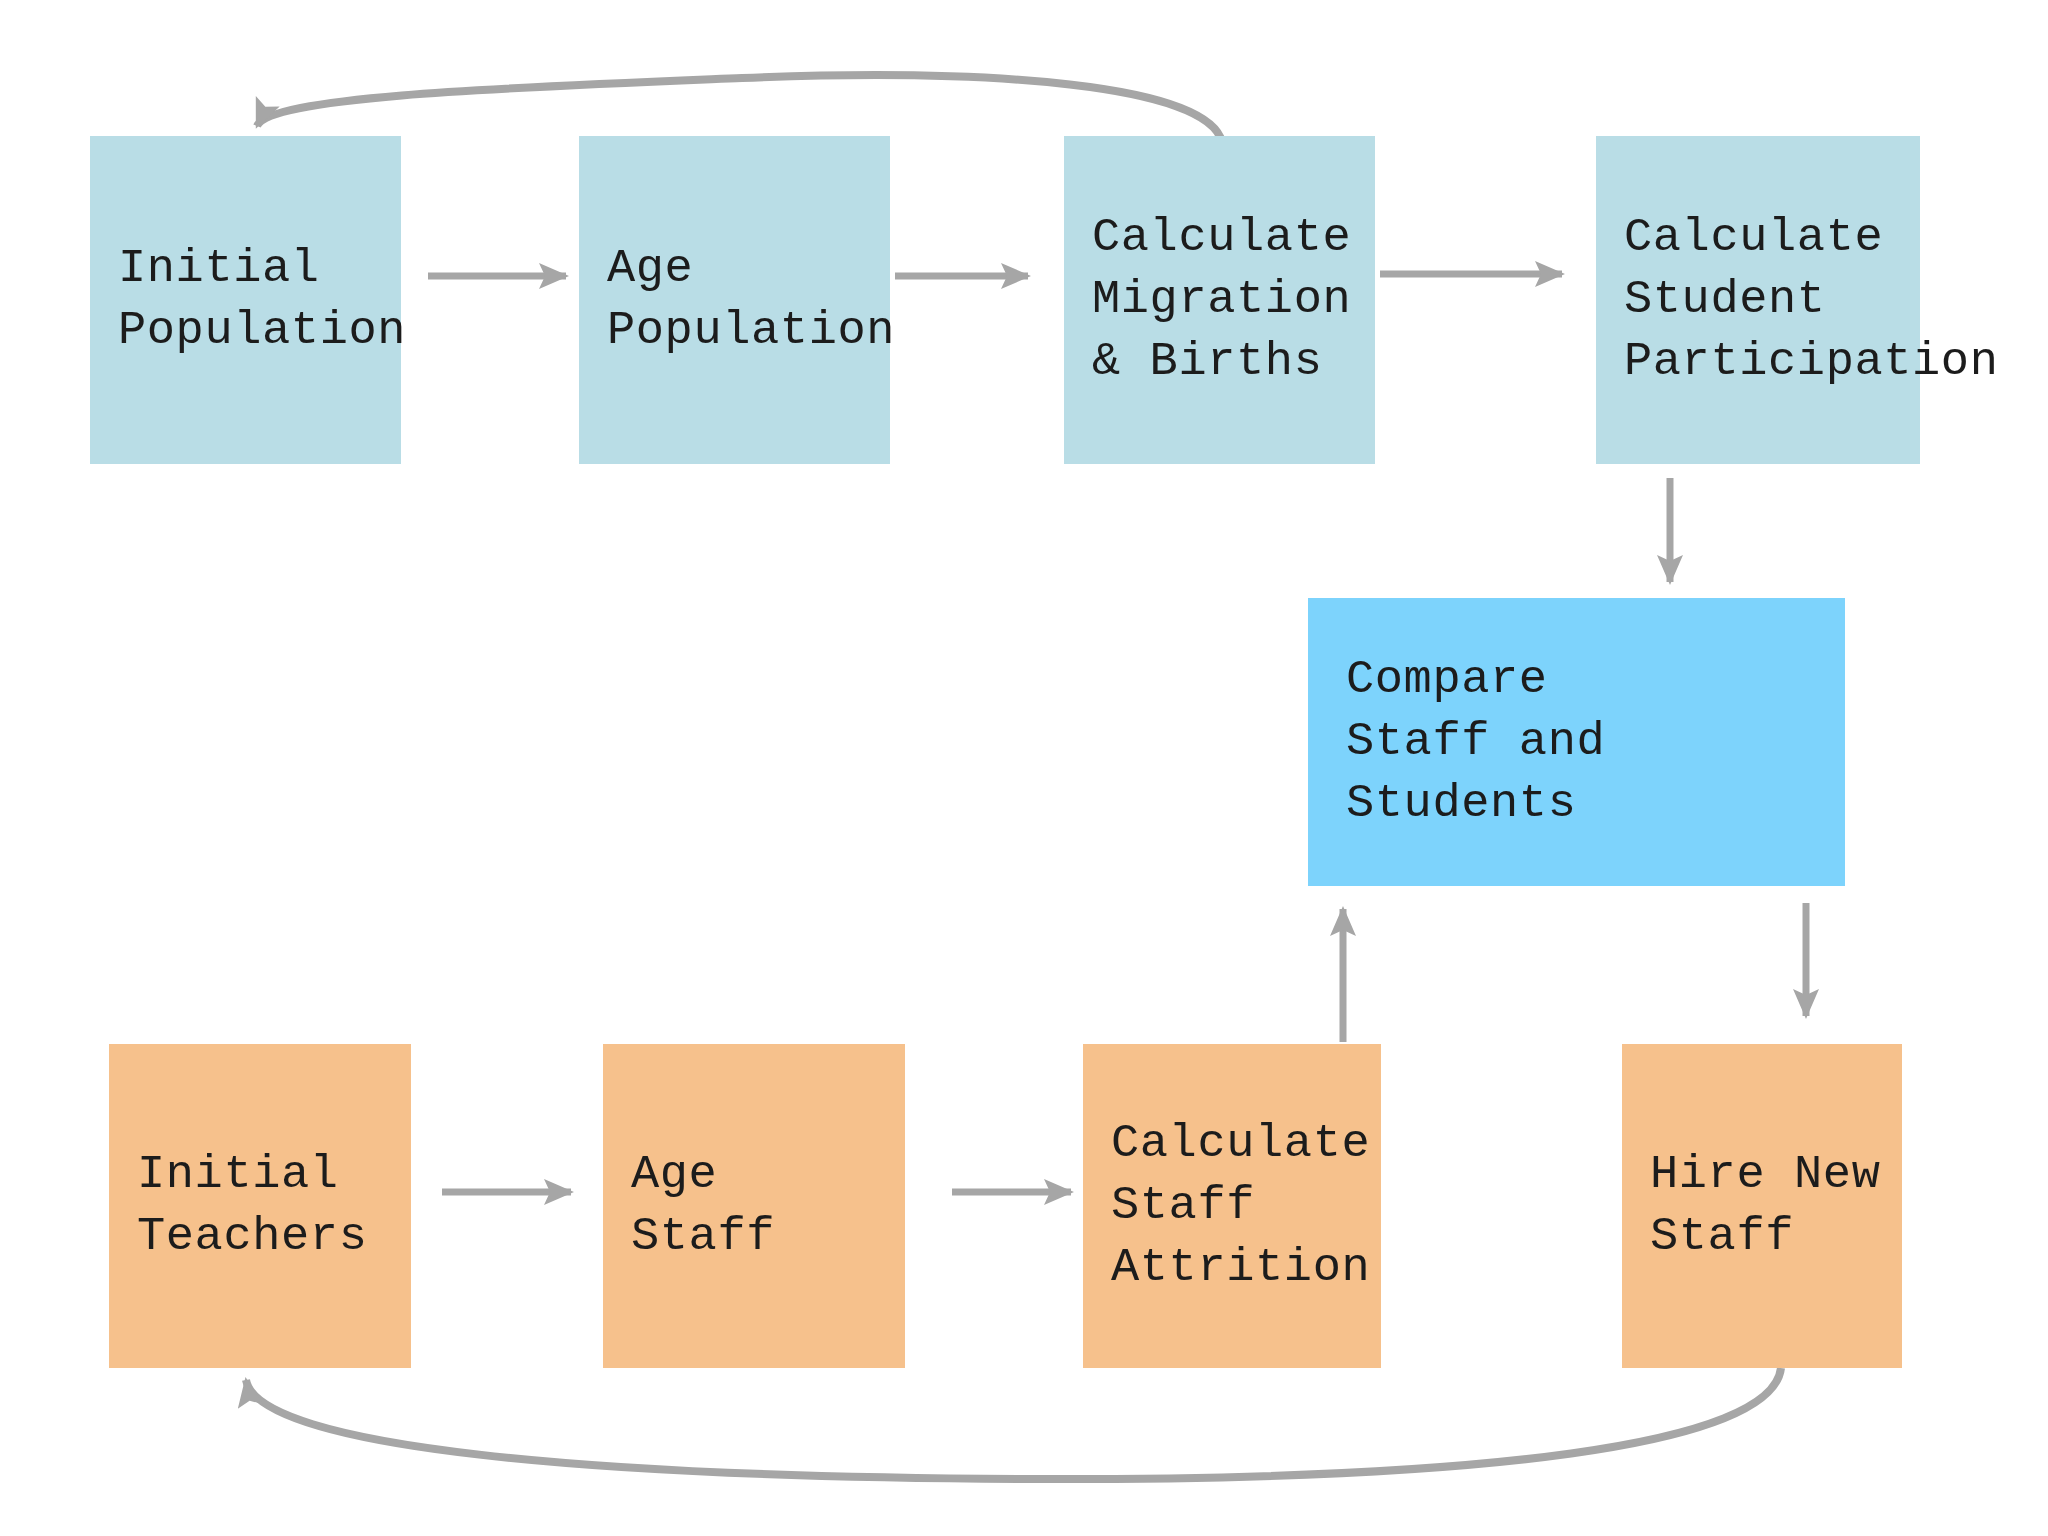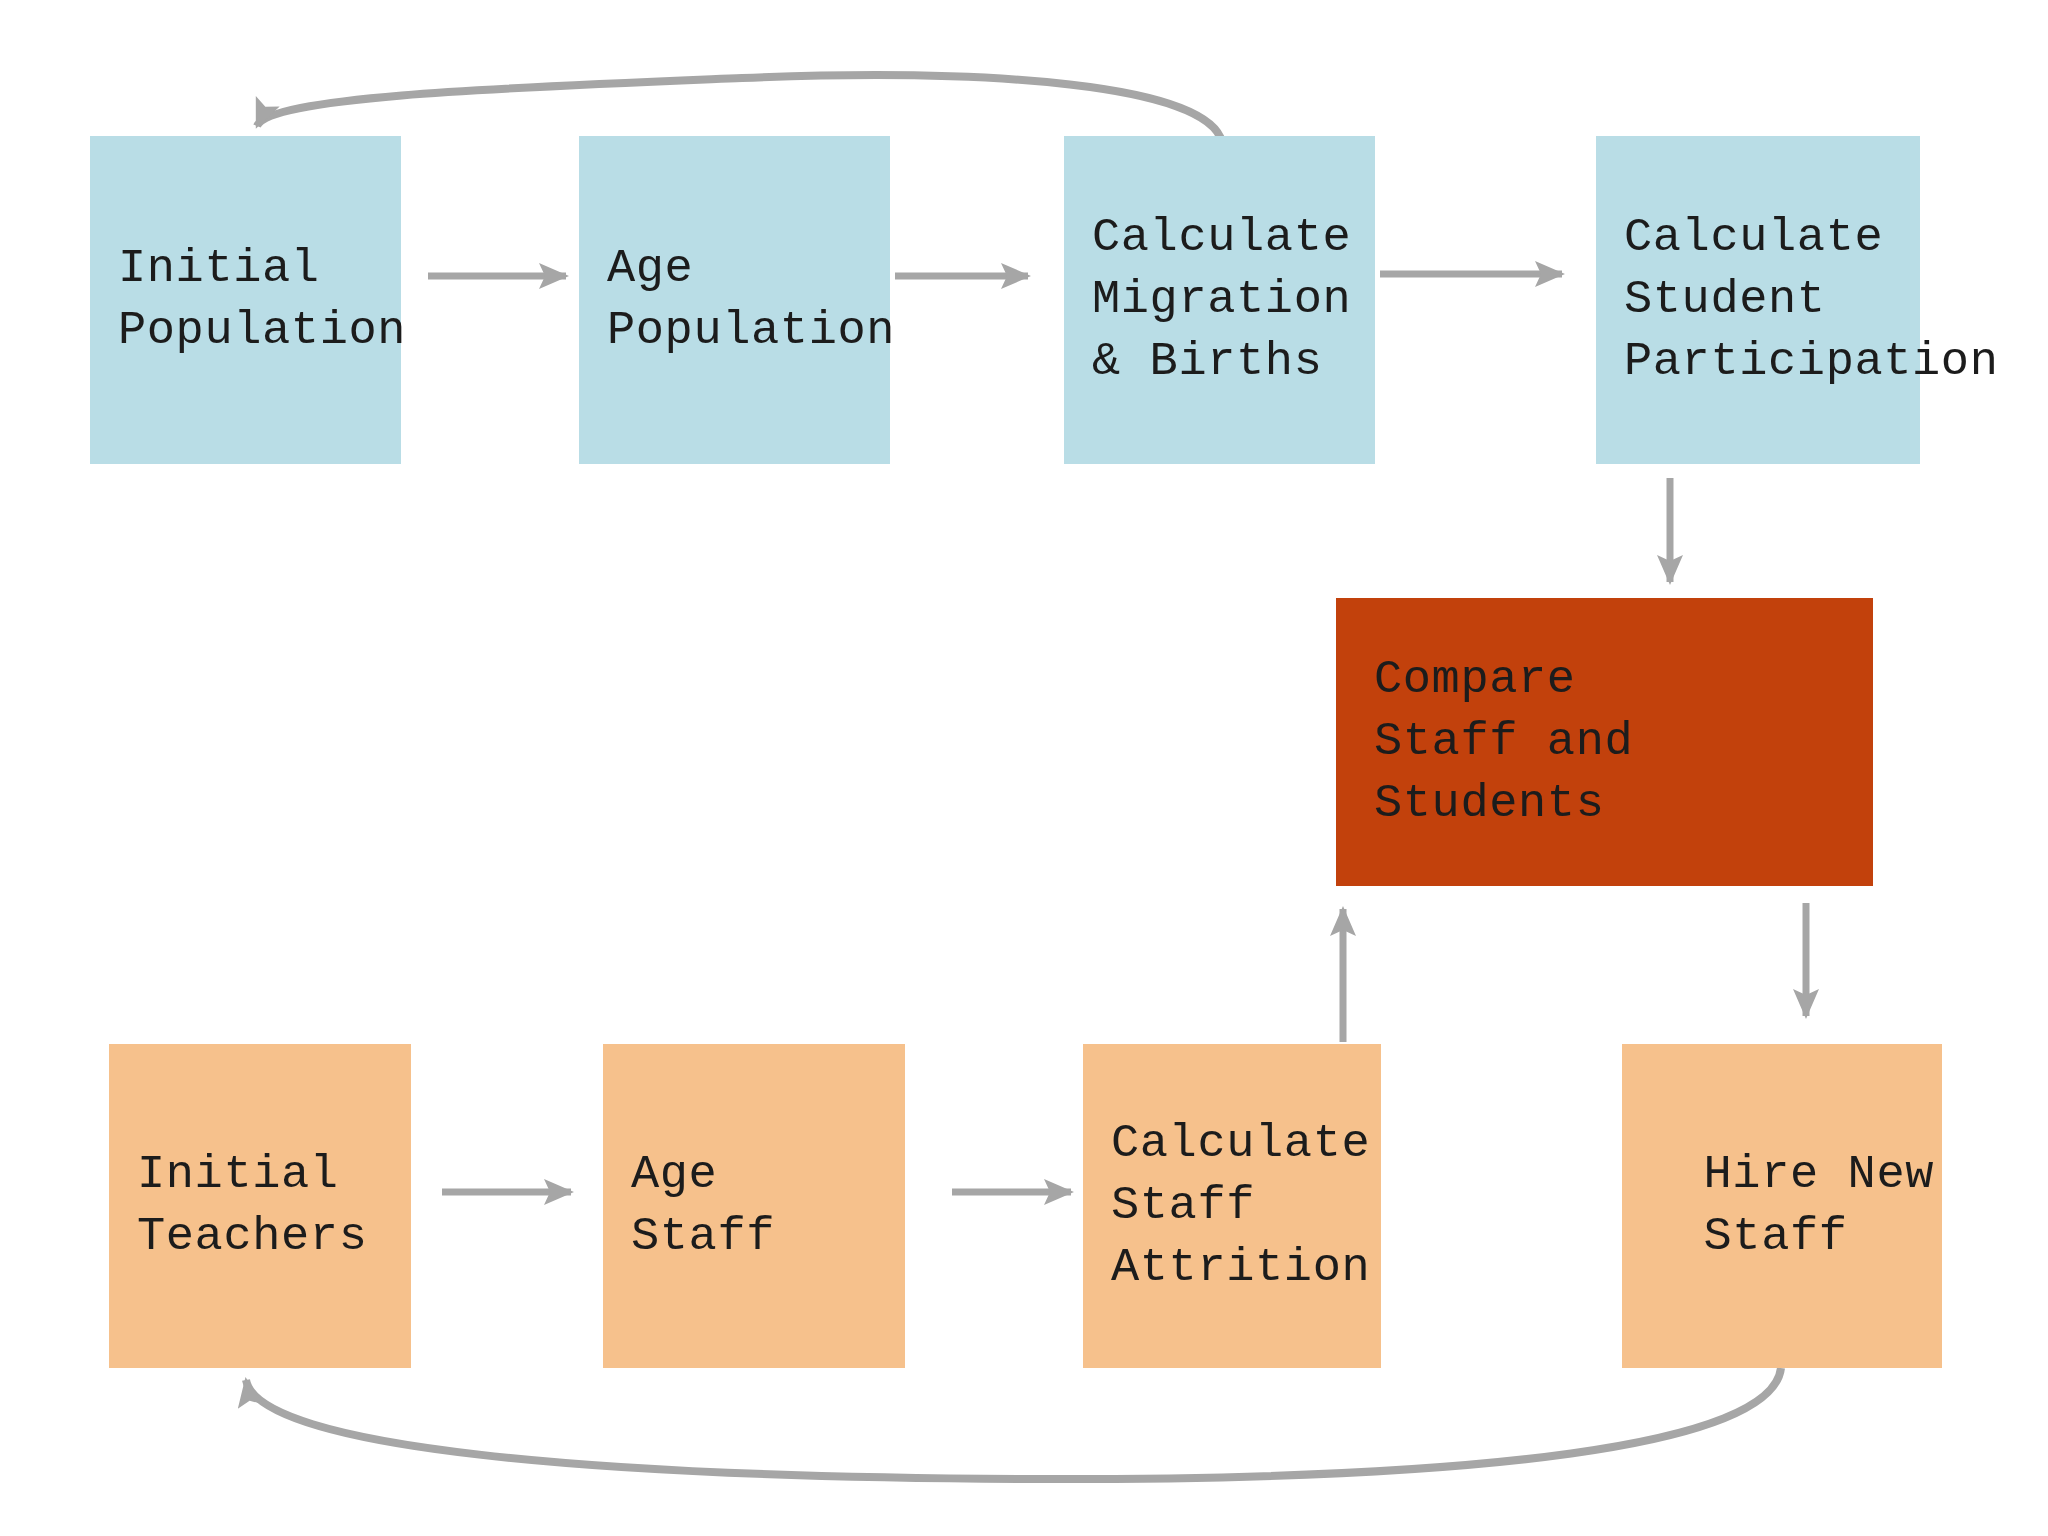--- a/index.html
+++ b/index.html
@@ -33,21 +33,21 @@
   }
   .node-label {
     white-space: pre-line;
     font-size: 47px;
     line-height: 1.32;
     letter-spacing: 0.6px;
     color: #1c1c1c;
   }
   .population { background: #b9dde6; }
   .staff      { background: #f6c18c; }
-  .compare    { background: #c2410c; padding-left: 38px; margin-left: 28px; }
+  .compare    { background: #7dd3fc; padding-left: 38px; }
 </style>
 </head>
 <body>
 
 <div class="canvas">
   <svg id="edges" viewBox="0 0 2048 1536" xmlns="http://www.w3.org/2000/svg">
     <defs>
       <marker id="arrowhead" markerUnits="userSpaceOnUse" markerWidth="34" markerHeight="28" refX="27" refY="13" orient="auto">
         <path d="M 0 0 L 30 13 L 0 26 L 6 13 Z" fill="#a6a6a6"></path>
       </marker>
@@ -94,18 +94,18 @@
       </div>
       <div class="node staff" style="left: 603px; top: 1044px; width: 302px; height: 324px;">
         <span class="node-label">Age
 Staff</span>
       </div>
       <div class="node staff" style="left: 1083px; top: 1044px; width: 298px; height: 324px;">
         <span class="node-label">Calculate
 Staff
 Attrition</span>
       </div>
-      <div class="node staff" style="left: 1622px; top: 1044px; width: 320px; height: 324px; justify-content: flex-end;">
+      <div class="node staff" style="left: 1622px; top: 1044px; width: 280px; height: 324px;">
         <span class="node-label">Hire New
 Staff</span>
       </div>
     </div>
 </div>
 
 </body></html>

